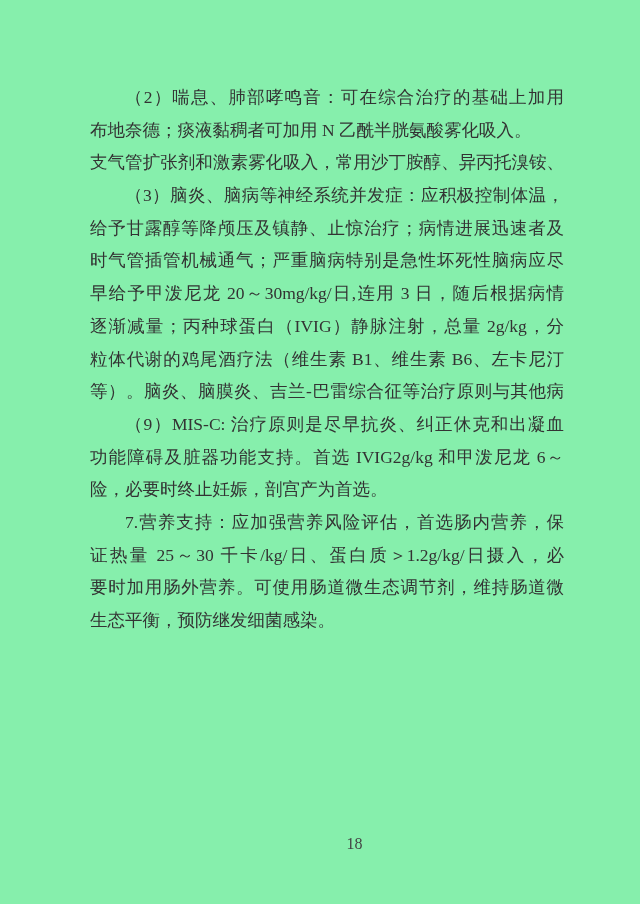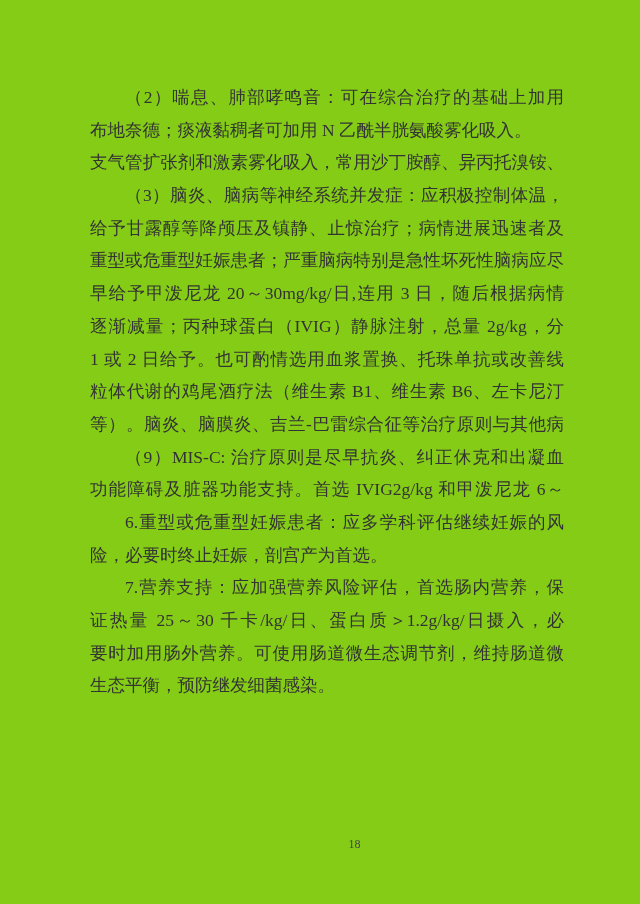--- a/index.html
+++ b/index.html
@@ -8,21 +8,21 @@
     height: 904px;
     background: #ffffff;
     position: relative;
     font-family: "Liberation Serif", "DejaVu Serif", serif;
     color: #333333;
     overflow: hidden;
   }
   .page {
     position: absolute;
     inset: 0;
-    background: #84cc16;
+    background: #86efac;
     text-decoration: underline;
   }
   .text-block {
     position: absolute;
     left: 90px;
     top: 81px;
     width: 474px;
   }
   .ln {
     height: 32.7px;
@@ -39,44 +39,42 @@
   
   .ind { text-indent: 35px; }
   .page-number {
     position: absolute;
     top: 836px;
     left: 0;
     width: 100%;
     box-sizing: border-box;
     padding-left: 69px;
     text-align: center;
-    font-size: 12px;
+    font-size: 16px;
     line-height: 16px;
     color: #444444;
   }
 </style>
 </head>
 <body>
 
 <div class="page">
   <div class="text-block">
     <div class="ln jl ind">（2）喘息、肺部哮鸣音：可在综合治疗的基础上加用</div>
     <div class="ln end">布地奈德；痰液黏稠者可加用 N 乙酰半胱氨酸雾化吸入。</div>
     <div class="ln jl">支气管扩张剂和激素雾化吸入，常用沙丁胺醇、异丙托溴铵、</div>
     <div class="ln jl ind">（3）脑炎、脑病等神经系统并发症：应积极控制体温，</div>
     <div class="ln jl">给予甘露醇等降颅压及镇静、止惊治疗；病情进展迅速者及</div>
-    <div class="ln jl">重型或危重型妊娠患者；严重脑病特别是急性坏死性脑病应尽</div>
+    <div class="ln jl">时气管插管机械通气；严重脑病特别是急性坏死性脑病应尽</div>
     <div class="ln jl">早给予甲泼尼龙 20～30mg/kg/日,连用 3 日，随后根据病情</div>
     <div class="ln jl">逐渐减量；丙种球蛋白（IVIG）静脉注射，总量 2g/kg，分</div>
-    <div class="ln jl">1 或 2 日给予。也可酌情选用血浆置换、托珠单抗或改善线</div>
     <div class="ln jl">粒体代谢的鸡尾酒疗法（维生素 B1、维生素 B6、左卡尼汀</div>
     <div class="ln jl">等）。脑炎、脑膜炎、吉兰-巴雷综合征等治疗原则与其他病</div>
     <div class="ln jl ind">（9）MIS-C: 治疗原则是尽早抗炎、纠正休克和出凝血</div>
     <div class="ln jl">功能障碍及脏器功能支持。首选 IVIG2g/kg 和甲泼尼龙 6～</div>
-    <div class="ln jl ind">6.重型或危重型妊娠患者：应多学科评估继续妊娠的风</div>
     <div class="ln end">险，必要时终止妊娠，剖宫产为首选。</div>
     <div class="ln jl ind">7.营养支持：应加强营养风险评估，首选肠内营养，保</div>
     <div class="ln jl">证热量 25～30 千卡/kg/日、蛋白质＞1.2g/kg/日摄入，必</div>
     <div class="ln jl">要时加用肠外营养。可使用肠道微生态调节剂，维持肠道微</div>
     <div class="ln end">生态平衡，预防继发细菌感染。</div>
   </div>
   <div class="page-number">18</div>
 </div>
 
 </body></html>

